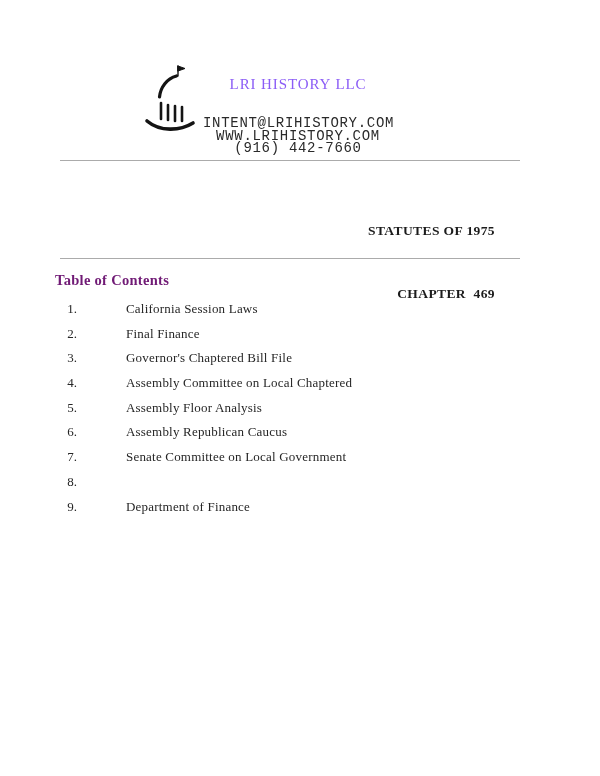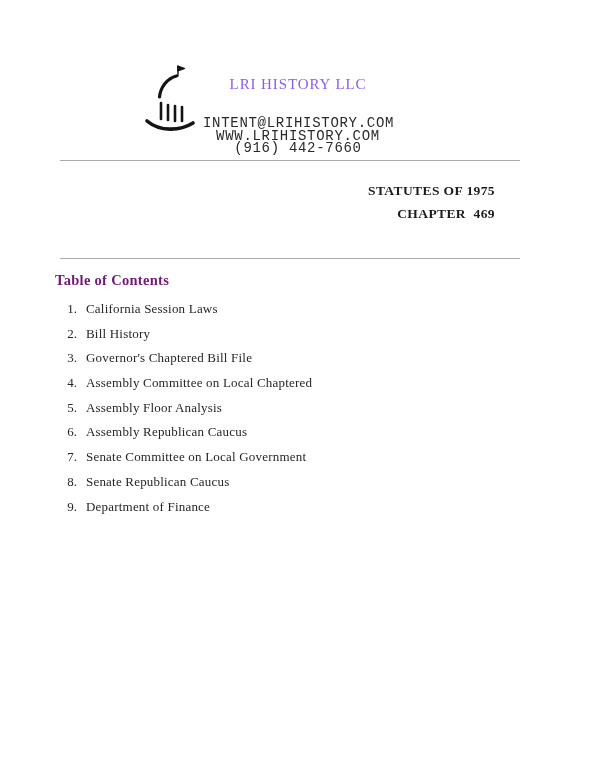--- a/index.html
+++ b/index.html
@@ -21,26 +21,27 @@
   .rule-1 { top: 160px; }
   .rule-2 { top: 258px; }
   .reference { position: absolute; right: 105px; top: 180px; text-align: right; }
   .reference-line {
     font-weight: 700;
     font-size: 13.5px;
     line-height: 22.5px;
     letter-spacing: 0.4px;
     white-space: pre;
     color: #1c1c1c;
+    margin-top: 40px;
   }
   .toc-title { position: absolute; left: 55px; top: 272px; font-size: 14.5px; font-weight: 700; letter-spacing: 0.3px; color: #701a75; }
   .toc-list { position: absolute; left: 57px; top: 301px; list-style: none; margin: 0; padding: 0; }
   .toc-row { display: flex; height: 24.7px; font-size: 13px; color: #262626; }
   .toc-num { width: 20px; text-align: right; margin-right: 9px; flex: 0 0 auto; }
-  .toc-label { letter-spacing: 0.2px; }
+  .toc-label { letter-spacing: 0.2px; margin-left: 40px; }
 </style>
 </head>
 <body>
 
 <div class="page">
 
   <div class="logo">
     <svg width="62" height="78" viewBox="0 0 62 78" aria-hidden="true">
       <g fill="none" stroke="#141414" stroke-linecap="round">
         <line x1="38" y1="4" x2="38" y2="14" stroke-width="1.4"></line>
@@ -73,21 +74,21 @@
 
   <div class="toc-title">Table of Contents</div>
 
   <ul class="toc-list">
     <li class="toc-row">
       <span class="toc-num">1.</span>
       <span class="toc-label">California Session Laws</span>
     </li>
     <li class="toc-row">
       <span class="toc-num">2.</span>
-      <span class="toc-label">Bill History</span>
+      <span class="toc-label">Final Finance</span>
     </li>
     <li class="toc-row">
       <span class="toc-num">3.</span>
       <span class="toc-label">Governor's Chaptered Bill File</span>
     </li>
     <li class="toc-row">
       <span class="toc-num">4.</span>
       <span class="toc-label">Assembly Committee on Local Chaptered</span>
     </li>
     <li class="toc-row">
@@ -97,21 +98,20 @@
     <li class="toc-row">
       <span class="toc-num">6.</span>
       <span class="toc-label">Assembly Republican Caucus</span>
     </li>
     <li class="toc-row">
       <span class="toc-num">7.</span>
       <span class="toc-label">Senate Committee on Local Government</span>
     </li>
     <li class="toc-row">
       <span class="toc-num">8.</span>
-      <span class="toc-label">Senate Republican Caucus</span>
     </li>
     <li class="toc-row">
       <span class="toc-num">9.</span>
       <span class="toc-label">Department of Finance</span>
     </li>
   </ul>
 
 </div>
 
 </body></html>

